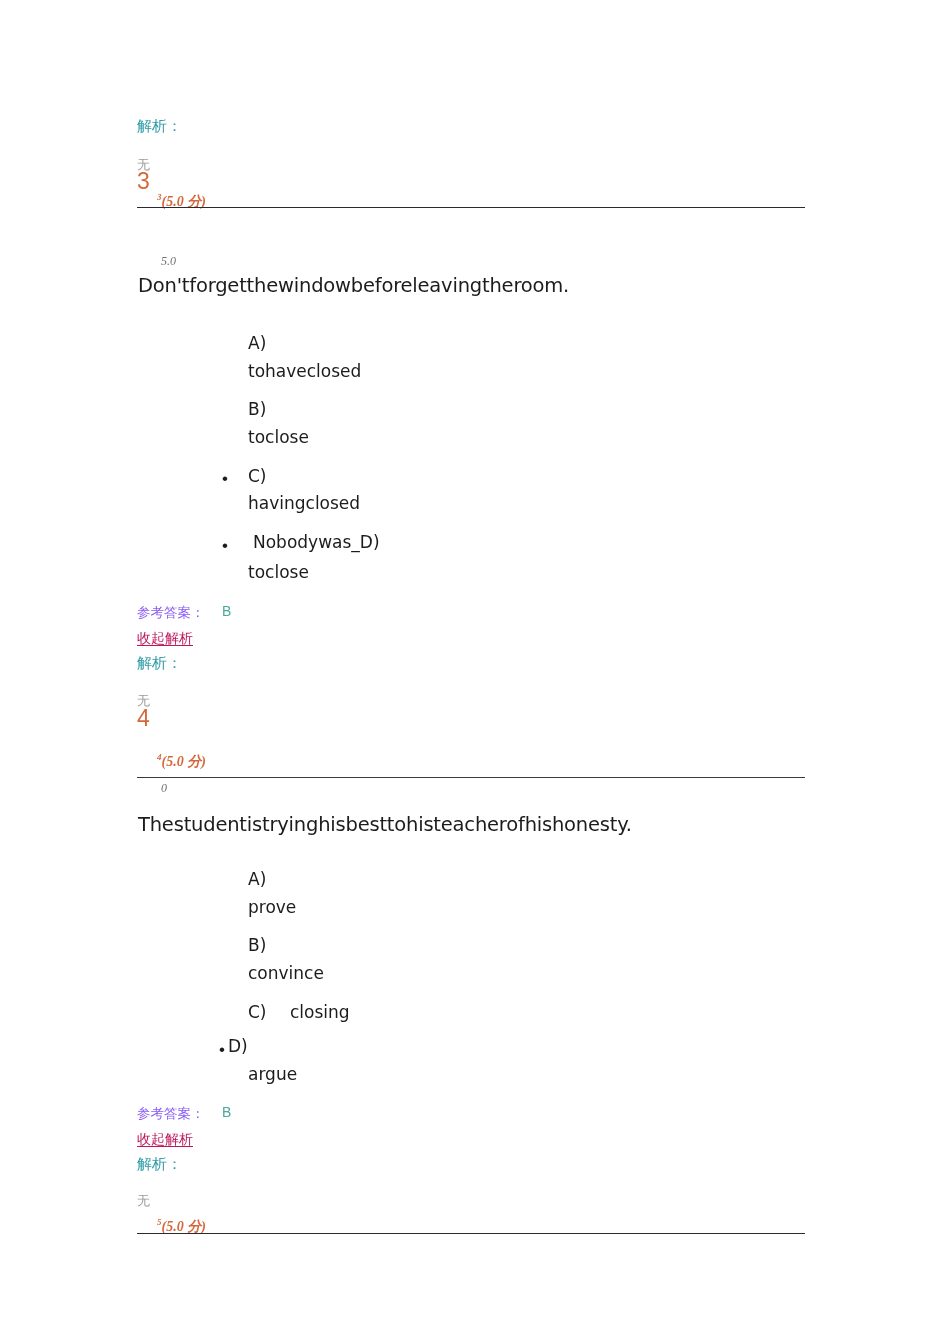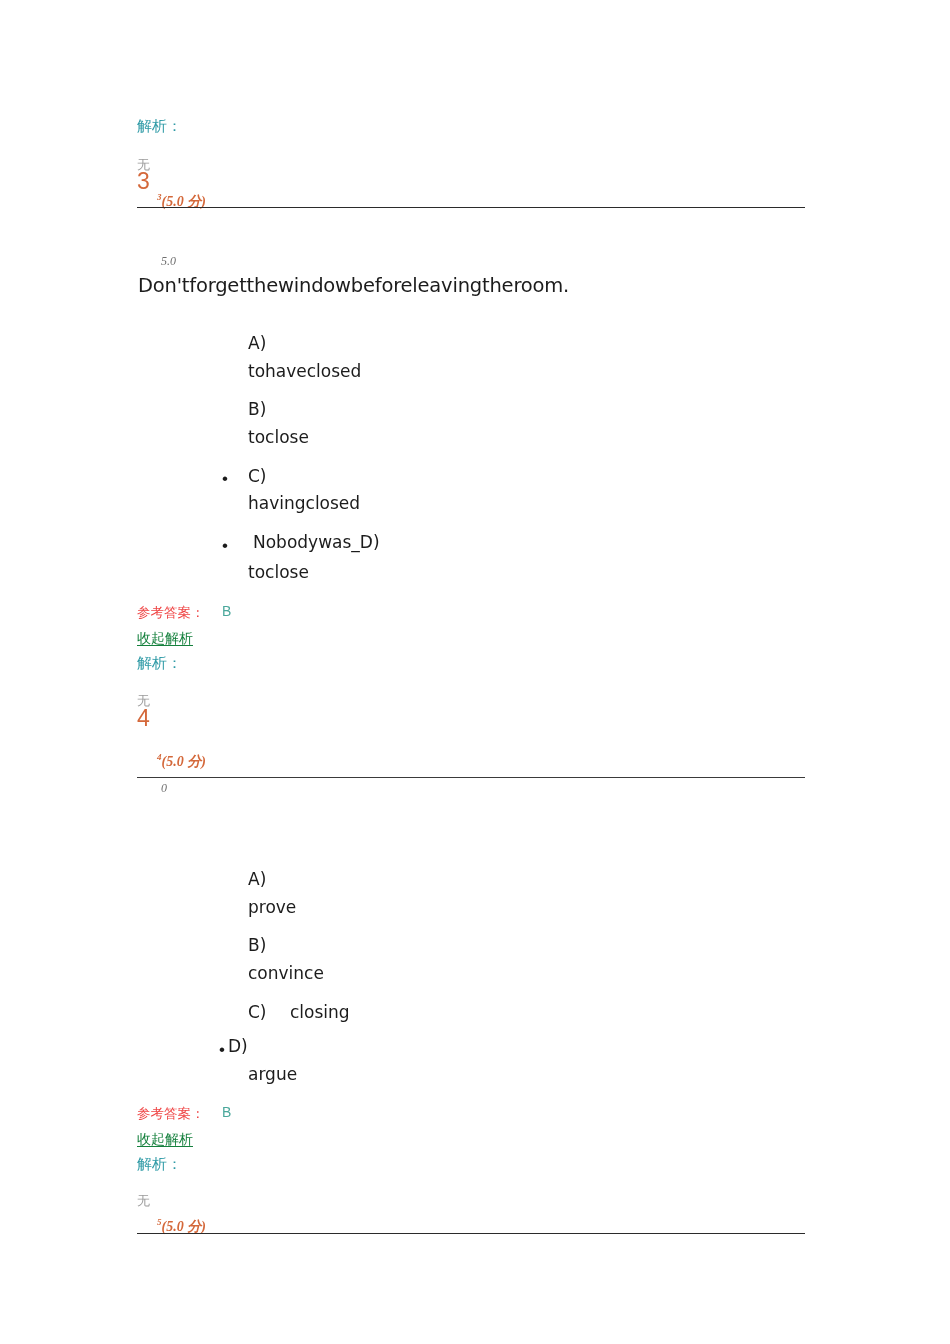--- a/index.html
+++ b/index.html
@@ -67,31 +67,31 @@
     color: #1c1c1c;
     font-size: 17px;
     font-family: "DejaVu Sans", sans-serif;
   }
   .bullet {
     color: #1c1c1c;
     font-size: 17px;
     line-height: 1;
   }
   .ans-label {
-    color: #ef4444;
+    color: #8b5cf6;
     font-size: 13.5px;
     font-family: "DejaVu Sans", sans-serif;
   }
   .ans-value {
     color: #4aa79b;
     font-size: 14px;
     font-family: "Liberation Sans", sans-serif;
   }
   .collapse-link {
-    color: #15803d;
+    color: #be185d;
     font-size: 14px;
     font-family: "DejaVu Sans", sans-serif;
     text-decoration: underline;
     text-underline-offset: 2px;
     cursor: pointer;
   }
   .tiny-num {
     color: #6e6e6e;
     font-size: 12px;
     font-style: italic;
@@ -149,20 +149,21 @@
   <div class="abs text-none" style="left:137px; top:692px;">无</div>
 
   <div class="abs qnum" style="left:137px; top:707px;">4</div>
 
   <div class="abs score-line" style="left:137px; top:752px;"><span class="sup">4</span><span>(5.0 分)</span></div>
 
   <div class="hr thin" style="left:137px; top:777px; width:668px;"></div>
 
   <div class="abs tiny-num" style="left:161px; top:781px;">0</div>
 
+  <div class="abs stem" style="left:138px; top:813px;">Thestudentistryinghisbesttohisteacherofhishonesty.</div>
 
   <div class="abs opt-letter" style="left:248px; top:869px;">A)</div>
   <div class="abs opt-text" style="left:248px; top:897px;">prove</div>
 
   <div class="abs opt-letter" style="left:248px; top:935px;">B)</div>
   <div class="abs opt-text" style="left:248px; top:963px;">convince</div>
 
   <div class="abs opt-letter" style="left:248px; top:1002px;">C)</div>
   <div class="abs opt-text" style="left:290px; top:1002px;">closing</div>
 

